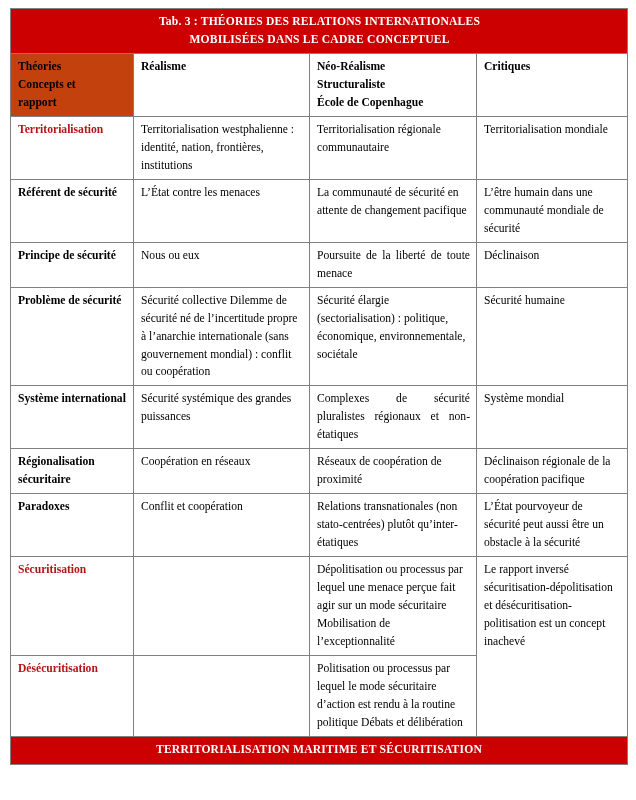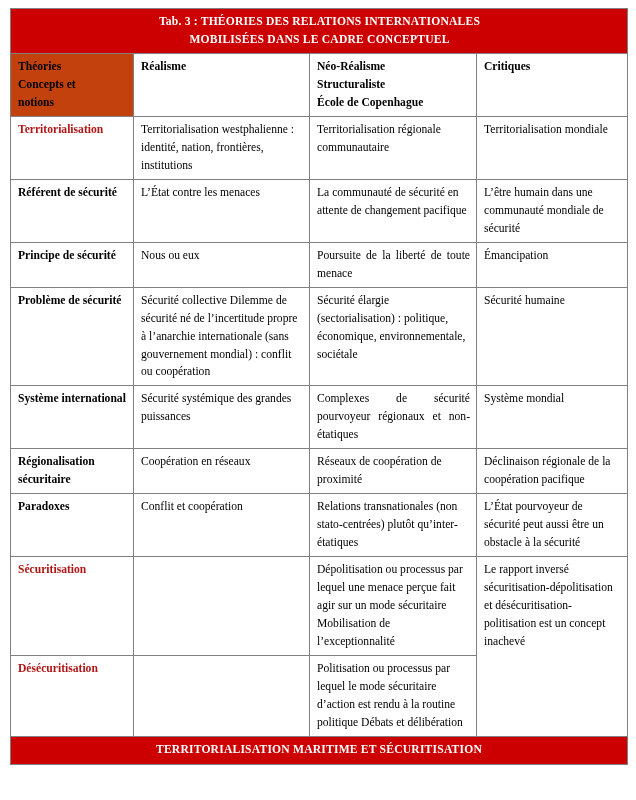--- a/index.html
+++ b/index.html
@@ -109,21 +109,21 @@
         <td class="banner" colspan="4">
           <span class="cellline">Tab. 3 : THÉORIES DES RELATIONS INTERNATIONALES</span>
           <span class="cellline">MOBILISÉES DANS LE CADRE CONCEPTUEL</span>
         </td>
       </tr>
 
       <tr>
         <td class="hdr-green">
           <span class="cellline">Théories</span>
           <span class="cellline">Concepts et</span>
-          <span class="cellline">notions</span>
+          <span class="cellline">rapport</span>
         </td>
         <td class="hdr">
           <span class="cellline">Réalisme</span>
         </td>
         <td class="hdr">
           <span class="cellline">Néo-Réalisme</span>
           <span class="cellline">Structuraliste</span>
           <span class="cellline">École de Copenhague</span>
         </td>
         <td class="hdr">
@@ -142,34 +142,34 @@
         <td class="concept">Référent de sécurité</td>
         <td>L’État contre les menaces</td>
         <td>La communauté de sécurité en attente de changement pacifique</td>
         <td>L’être humain dans une communauté mondiale de sécurité</td>
       </tr>
 
       <tr>
         <td class="concept">Principe de sécurité</td>
         <td>Nous ou eux</td>
         <td class="just">Poursuite de la liberté de toute menace</td>
-        <td>Émancipation</td>
+        <td>Déclinaison</td>
       </tr>
 
       <tr>
         <td class="concept">Problème de sécurité</td>
         <td>Sécurité collective Dilemme de sécurité né de l’incertitude propre à l’anarchie internationale (sans gouvernement mondial) : conflit ou coopération</td>
         <td>Sécurité élargie (sectorialisation) : politique, économique, environnementale, sociétale</td>
         <td>Sécurité humaine</td>
       </tr>
 
       <tr>
         <td class="concept">Système international</td>
         <td>Sécurité systémique des grandes puissances</td>
-        <td class="just">Complexes de sécurité pourvoyeur régionaux et non-étatiques</td>
+        <td class="just">Complexes de sécurité pluralistes régionaux et non-étatiques</td>
         <td>Système mondial</td>
       </tr>
 
       <tr>
         <td class="concept">Régionalisation sécuritaire</td>
         <td>Coopération en réseaux</td>
         <td>Réseaux de coopération de proximité</td>
         <td>Déclinaison régionale de la coopération pacifique</td>
       </tr>
 

